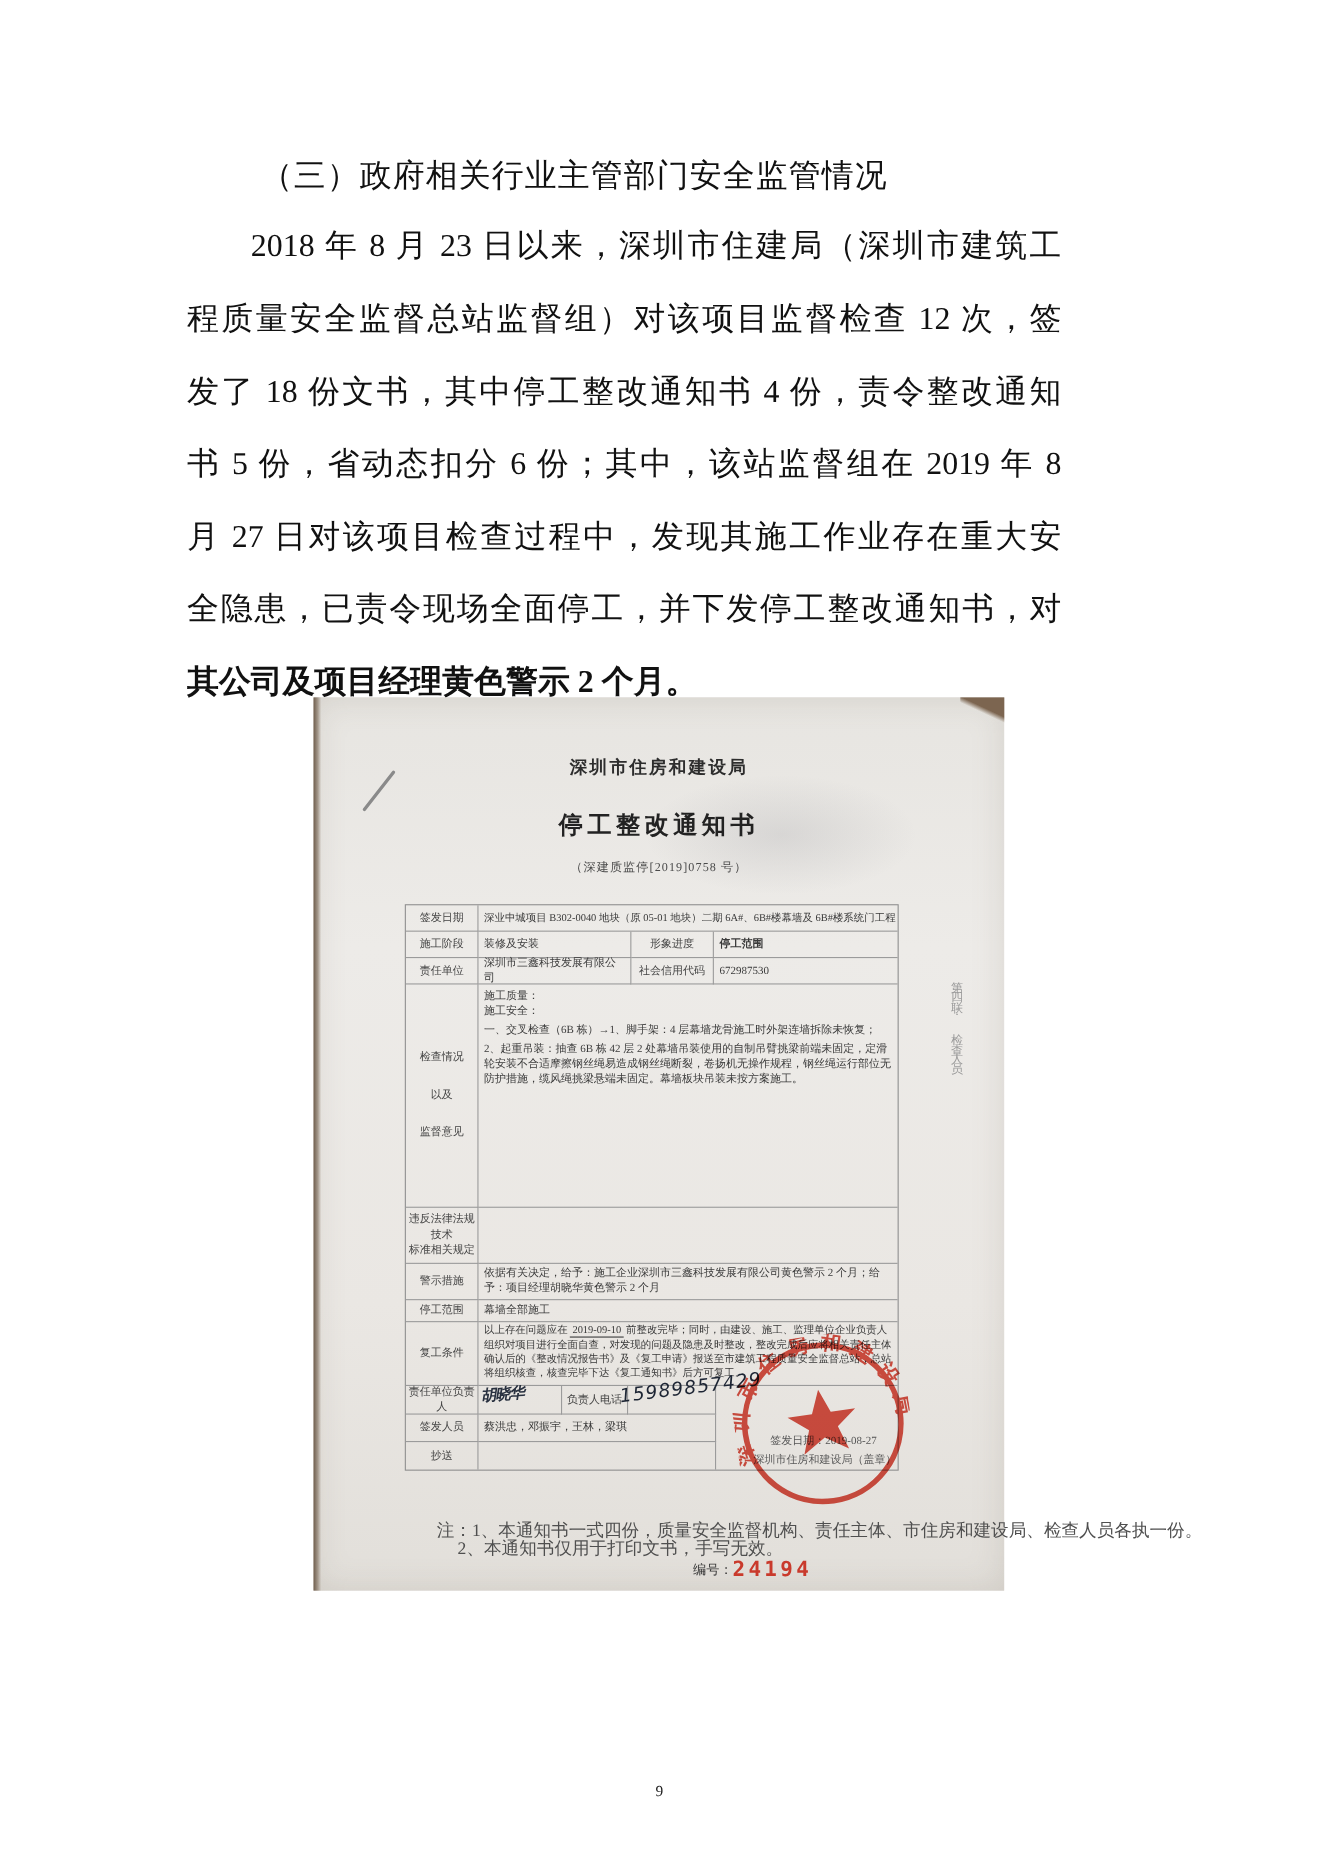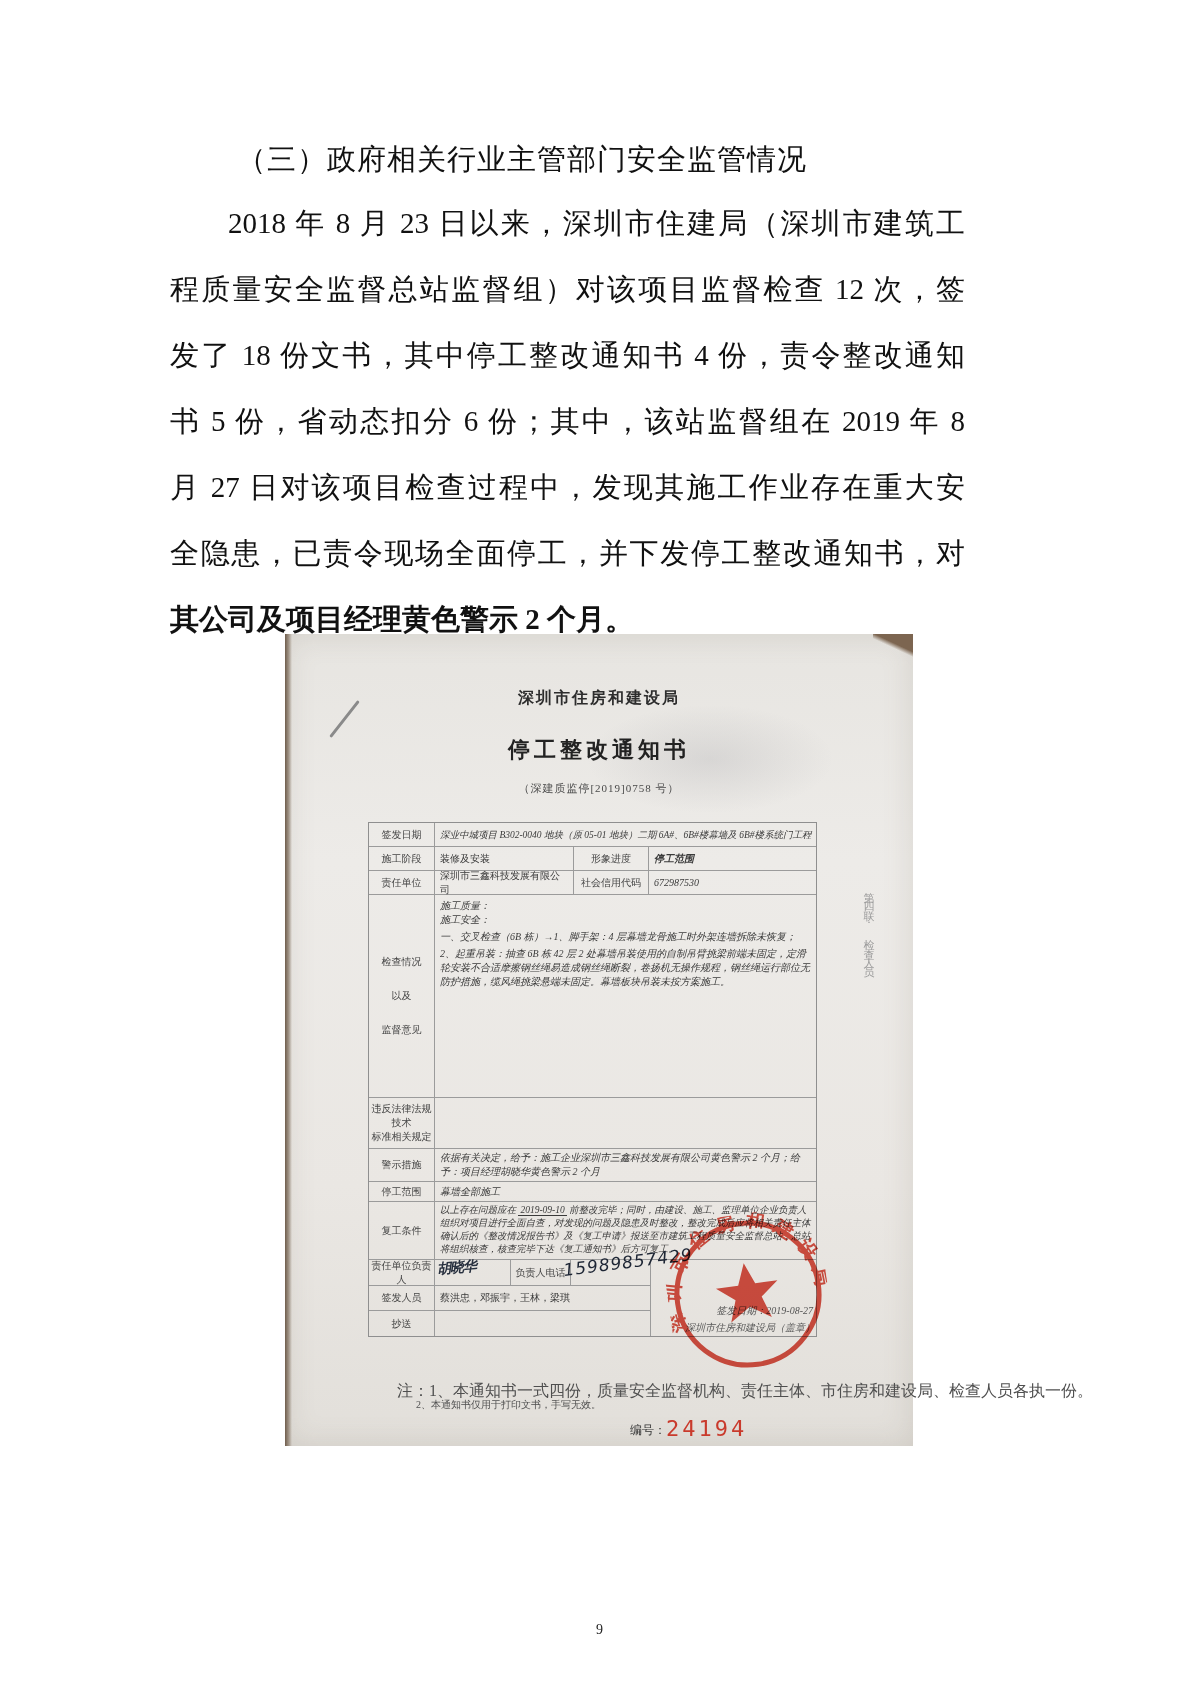--- a/index.html
+++ b/index.html
@@ -41,46 +41,46 @@
 
   
   .ftable{position:absolute;left:83px;top:188px;width:447px;height:513px;
           border:1px solid #8f8f8f;}
   .tc{position:absolute;box-sizing:border-box;border-right:1px solid #9b9b9b;
       border-bottom:1px solid #9b9b9b;font-size:10px;color:#3a3a3a;line-height:14px;}
   .tc.lbl{display:flex;align-items:center;justify-content:center;text-align:center;
       color:#444;}
   .tc.val{padding:2px 5px;}
   .tc.mid{display:flex;align-items:center;}
-  .tc.noR{border-right:none;font-style:italic;}
+  .tc.noR{border-right:none;}
   .tc.noB{border-bottom:none;}
   .nowrap{white-space:nowrap;overflow:hidden;}
   .insp-line{white-space:nowrap;}
   .insp-para{margin-top:3px;}
   .date-ul{border-bottom:1px solid #3a3a3a;padding:0 2px;}
   .sig{position:absolute;left:68px;top:436px;font-size:14px;font-style:italic;
        font-weight:bold;transform:rotate(-5deg);color:#28303f;letter-spacing:-1px;
        font-family:"DejaVu Sans",sans-serif;}
   .phone-hw{position:absolute;left:194px;top:429px;font-size:17px;font-style:italic;
        transform:rotate(-7deg);color:#1d2534;letter-spacing:1px;z-index:4;
        font-family:"DejaVu Sans",sans-serif;}
-  .issue-date{position:absolute;top:44px;right:3px;font-size:10px;color:#555;
+  .issue-date{position:absolute;top:44px;right:19px;font-size:10px;color:#555;
        white-space:nowrap;}
   .seal-note{position:absolute;top:61px;right:1px;font-size:10px;color:#5a5a5a;
        white-space:nowrap;}
 
   
   .stamp{position:absolute;left:383px;top:580px;width:160px;height:160px;
          opacity:.88;mix-blend-mode:multiply;z-index:5;transform:rotate(-8deg);}
 
   
   .scan-note1{position:absolute;left:112px;top:747px;font-size:16px;color:#4f4f4f;white-space:nowrap;}
-  .scan-note2{position:absolute;left:131px;top:764px;font-size:10px;color:#4f4f4f;white-space:nowrap;}
+  .scan-note2{position:absolute;left:131px;top:764px;font-size:16px;color:#4f4f4f;white-space:nowrap;}
   .serial{position:absolute;left:345px;top:782px;font-size:12px;color:#333;}
-  .serial .num{font-size:22px;color:#c93a2c;letter-spacing:3px;font-weight:normal;
+  .serial .num{font-size:19px;color:#c93a2c;letter-spacing:3px;font-weight:bold;
         font-family:"DejaVu Sans Mono","Liberation Mono",monospace;vertical-align:-2px;}
 
   .page-num{position:absolute;left:0;top:1622px;width:100%;text-align:center;
         font-size:14px;color:#222;}
 </style>
 </head>
 <body>
 
 <div class="doc-heading">（三）政府相关行业主管部门安全监管情况</div>
 <div class="para-line first" style="top:204px">2018 年 8 月 23 日以来，深圳市住建局（深圳市建筑工</div>

